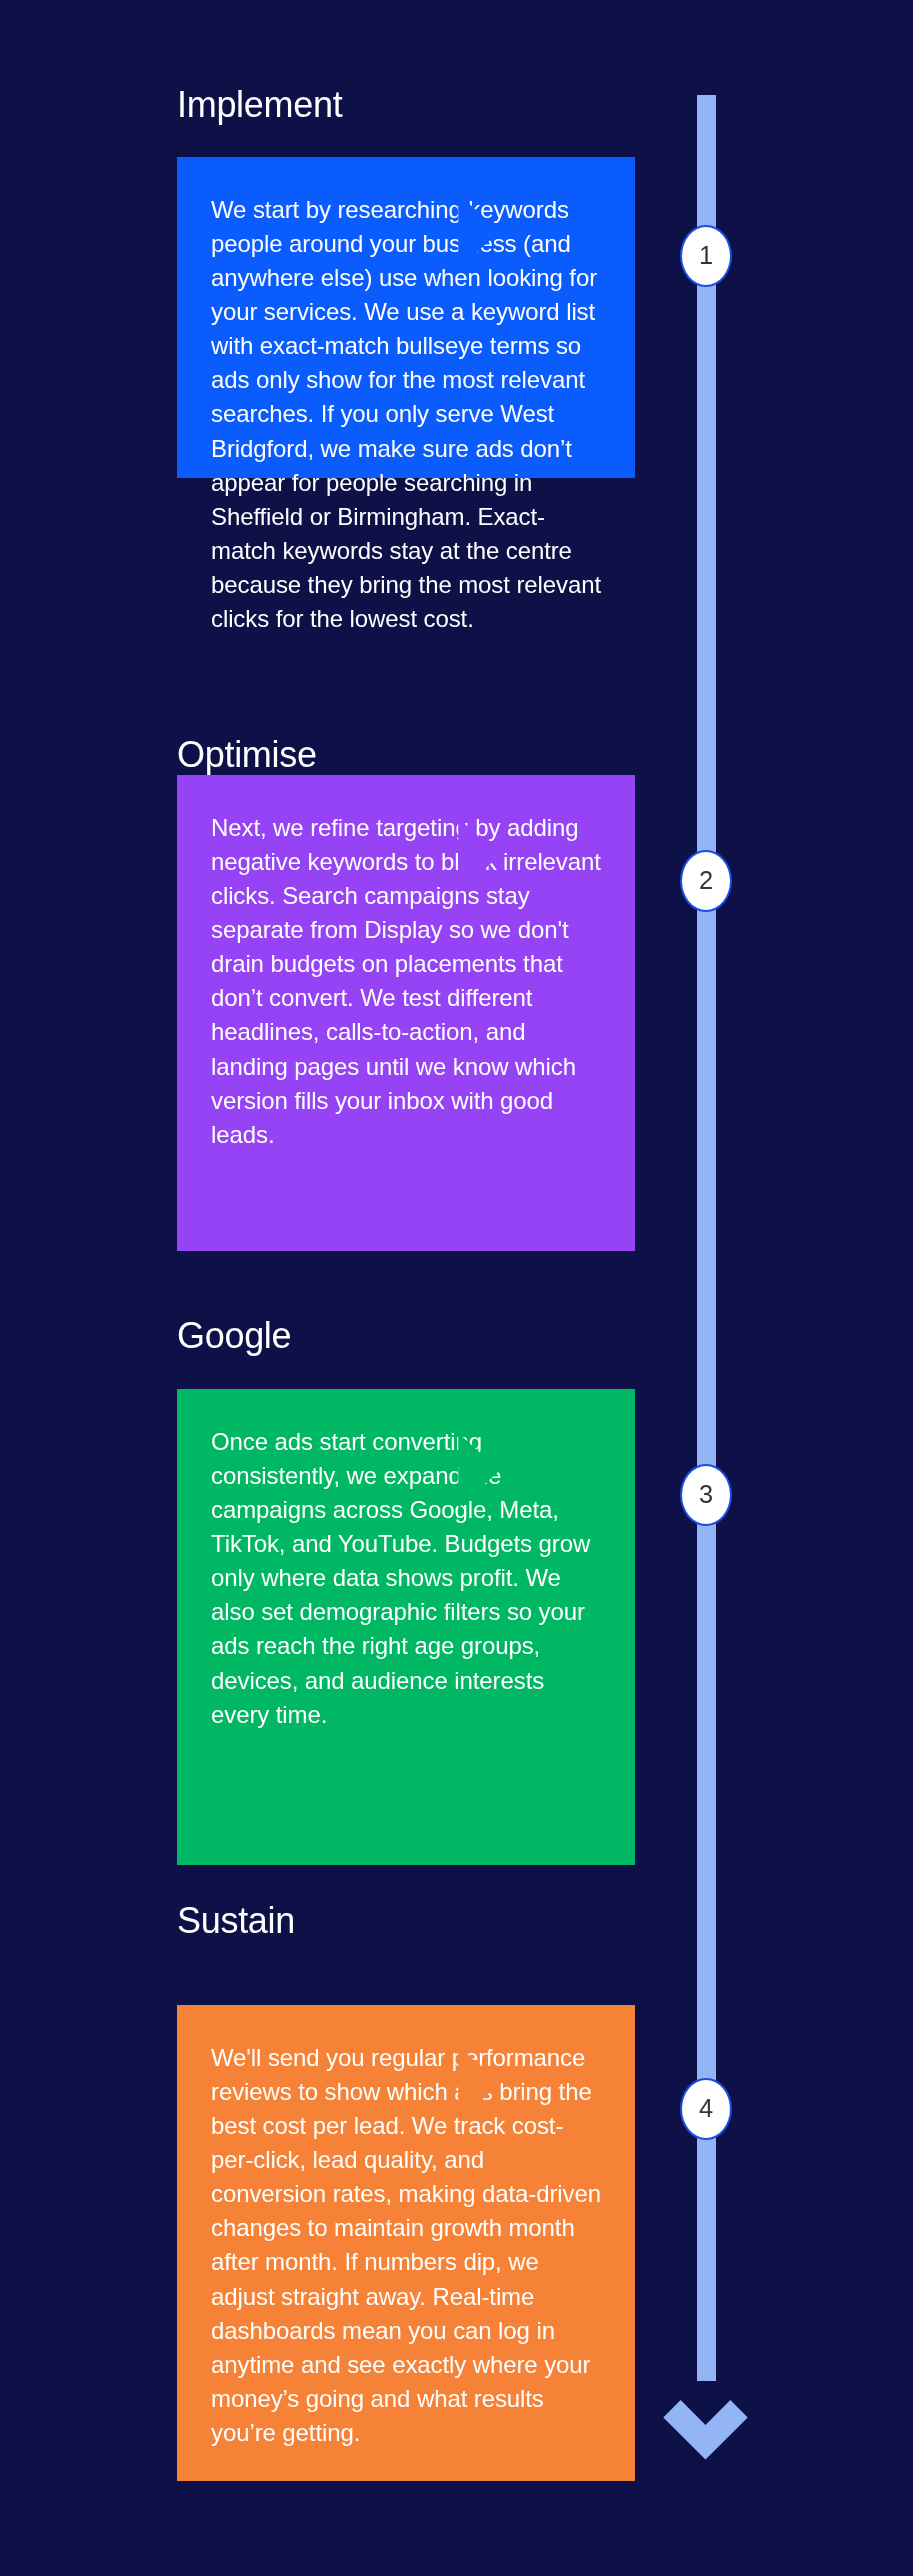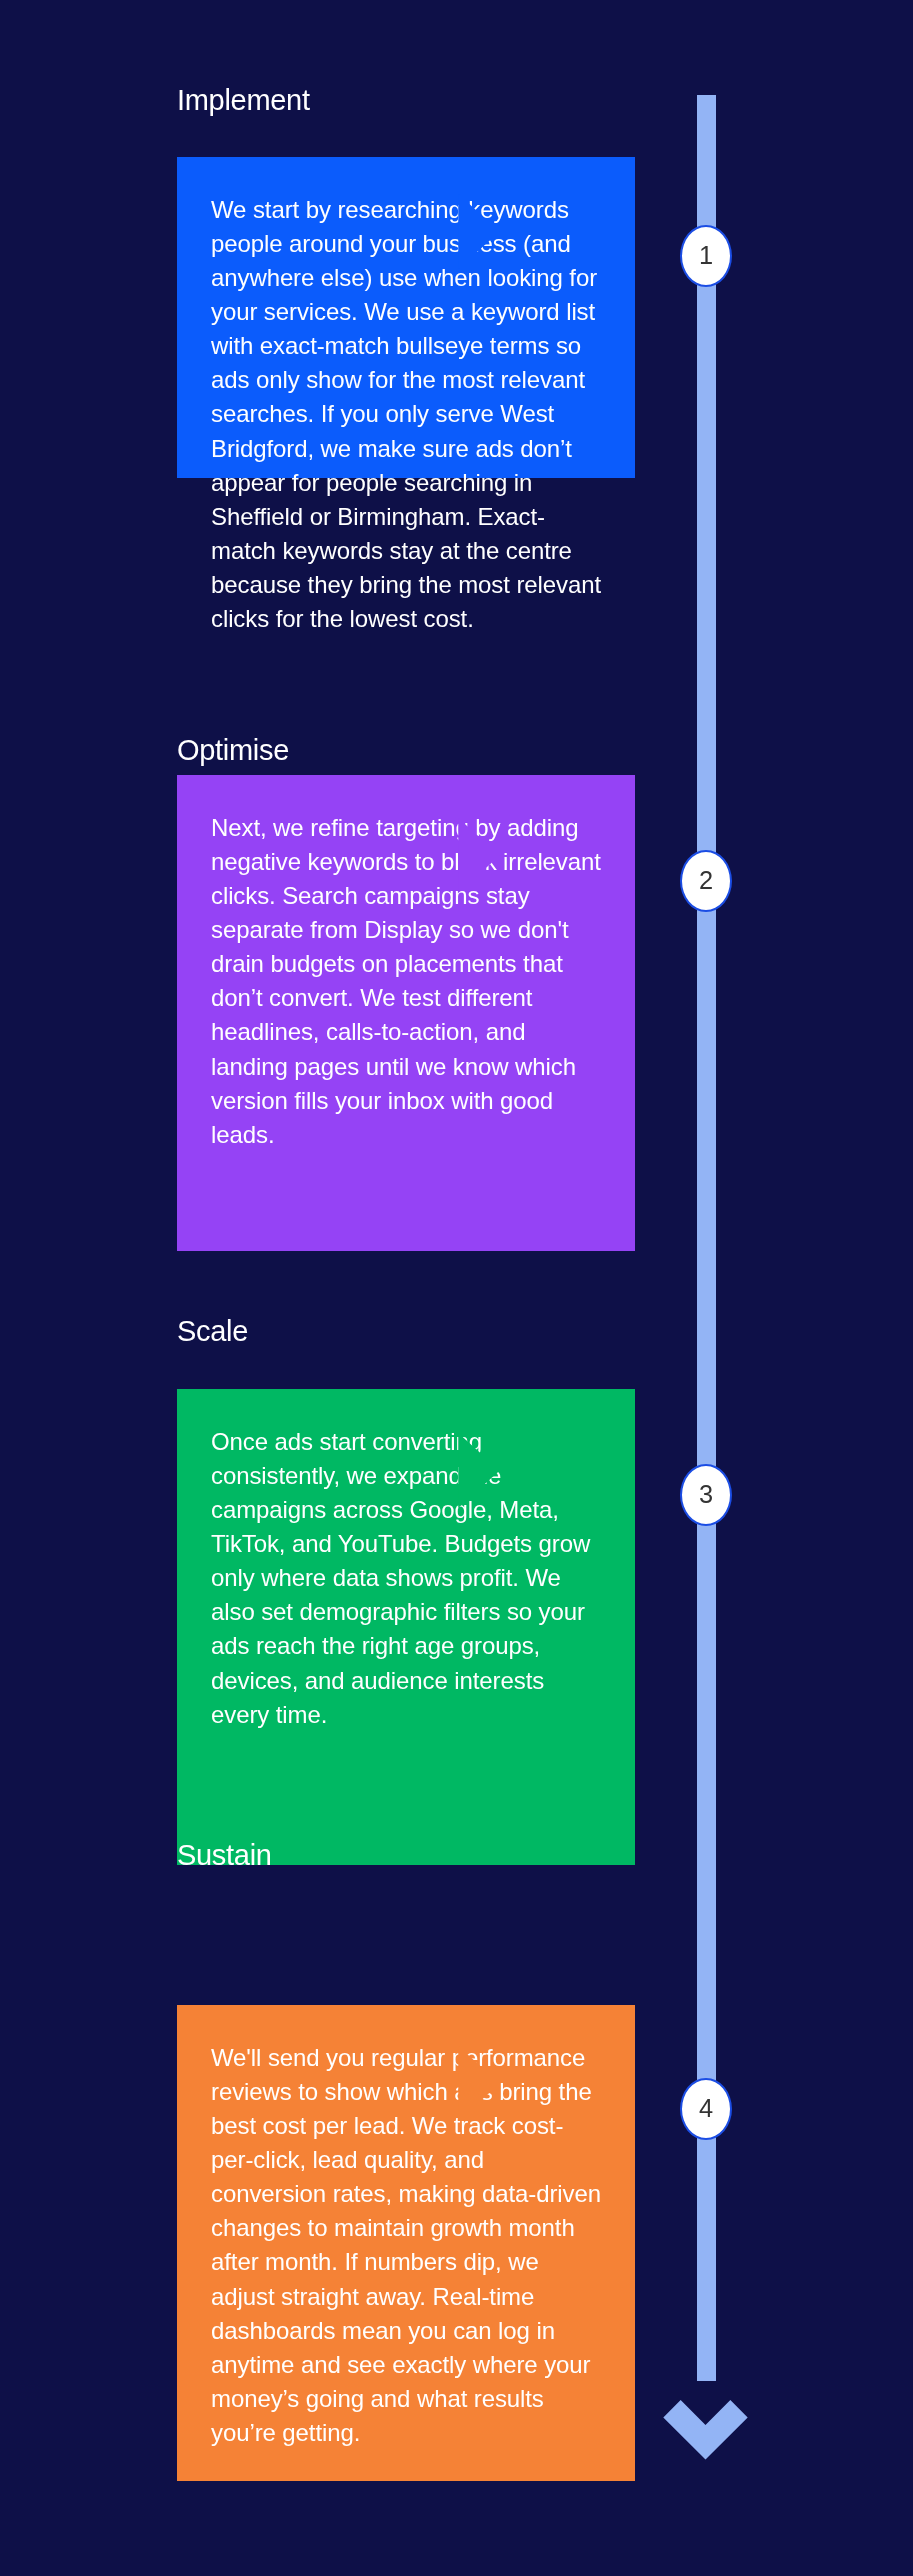--- a/index.html
+++ b/index.html
@@ -47,21 +47,21 @@
     align-items:center;
     justify-content:center;
     font-size:25.4px;
     color:#343434;
     line-height:1;
   }
 
   .section-heading {
     position:absolute;
     left:177px;
-    font-size:29px;
+    font-size:36px;
     font-weight:400;
     color:#FFFFFF;
     letter-spacing:-0.3px;
     white-space:nowrap;
   }
 
   .card {
     position:absolute;
     left:177px;
     width:458px;
@@ -106,30 +106,30 @@
       </div>
       <div class="section-heading" style="top: 701px; margin-top: 33px;">Optimise</div>
       <div class="card" style="top: 775px; height: 476px; background: rgb(149, 67, 245);">
         <div class="card-text">Next, we refine targeting by adding negative keywords to block irrelevant clicks. Search campaigns stay separate from Display so we don't drain budgets on placements that don’t convert. We test different headlines, calls-to-action, and landing pages until we know which version fills your inbox with good leads.</div>
       </div>
       <div class="card-pointer" style="top: 818px;">
         <svg viewBox="0 0 72 130" xmlns="http://www.w3.org/2000/svg">
           <path d="M0 0 L72 65 L0 130 Z" fill="#9543F5"></path>
         </svg>
       </div>
-      <div class="section-heading" style="top: 1315px;">Scale</div>
+      <div class="section-heading" style="top: 1315px;">Google</div>
       <div class="card" style="top: 1389px; height: 476px; background: rgb(0, 184, 99);">
         <div class="card-text">Once ads start converting consistently, we expand the campaigns across Google, Meta, TikTok, and YouTube. Budgets grow only where data shows profit. We also set demographic filters so your ads reach the right age groups, devices, and audience interests every time.</div>
       </div>
       <div class="card-pointer" style="top: 1433px;">
         <svg viewBox="0 0 72 130" xmlns="http://www.w3.org/2000/svg">
           <path d="M0 0 L72 65 L0 130 Z" fill="#00B863"></path>
         </svg>
       </div>
-      <div class="section-heading" style="top: 1839px;">Sustain</div>
+      <div class="section-heading" style="top: 1900px;">Sustain</div>
       <div class="card" style="top: 2005px; height: 476px; background: rgb(245, 130, 54);">
         <div class="card-text">We'll send you regular performance reviews to show which ads bring the best cost per lead. We track cost-per-click, lead quality, and conversion rates, making data-driven changes to maintain growth month after month. If numbers dip, we adjust straight away. Real-time dashboards mean you can log in anytime and see exactly where your money’s going and what results you’re getting.</div>
       </div>
       <div class="card-pointer" style="top: 2046px;">
         <svg viewBox="0 0 72 130" xmlns="http://www.w3.org/2000/svg">
           <path d="M0 0 L72 65 L0 130 Z" fill="#F58236"></path>
         </svg>
       </div>
     </div>
 

